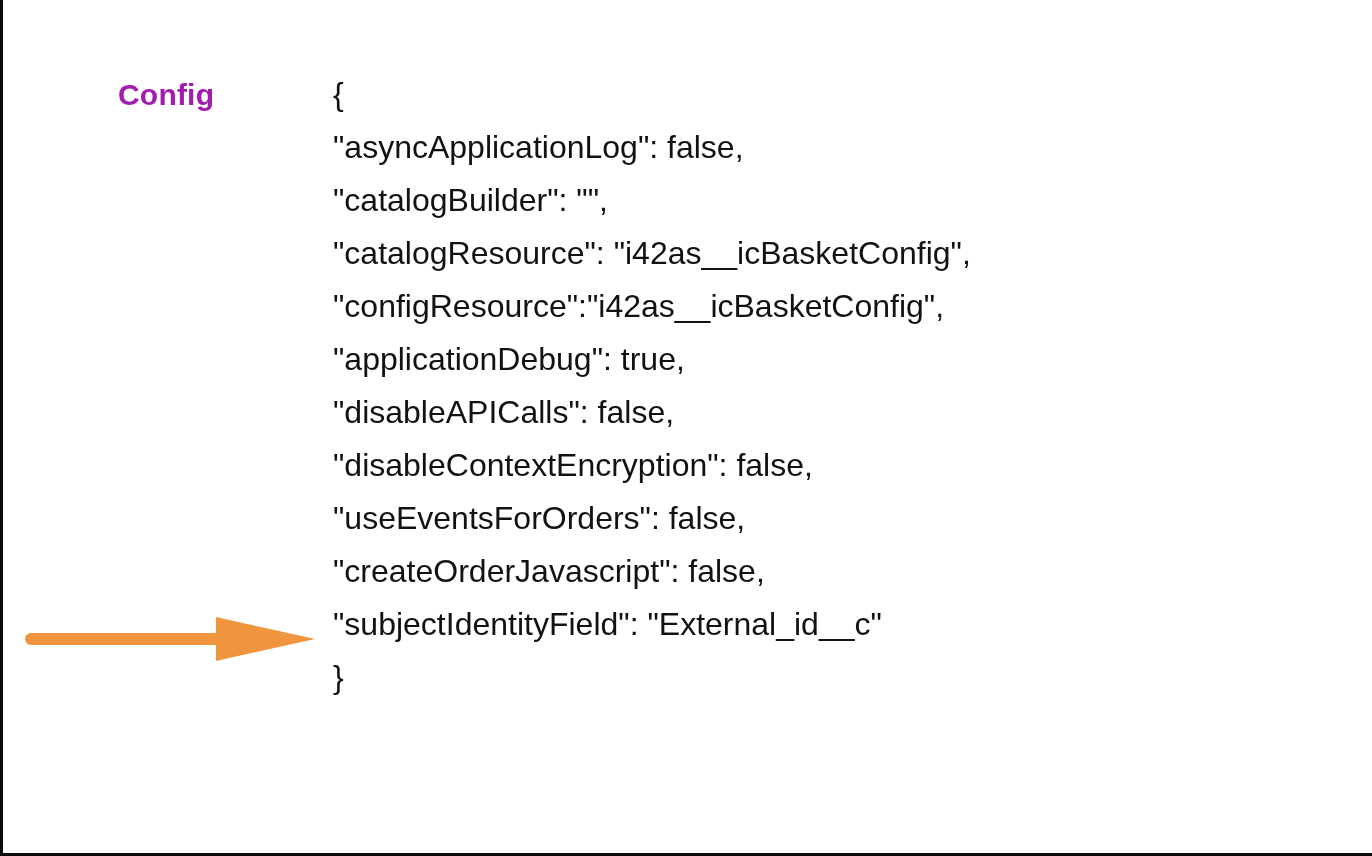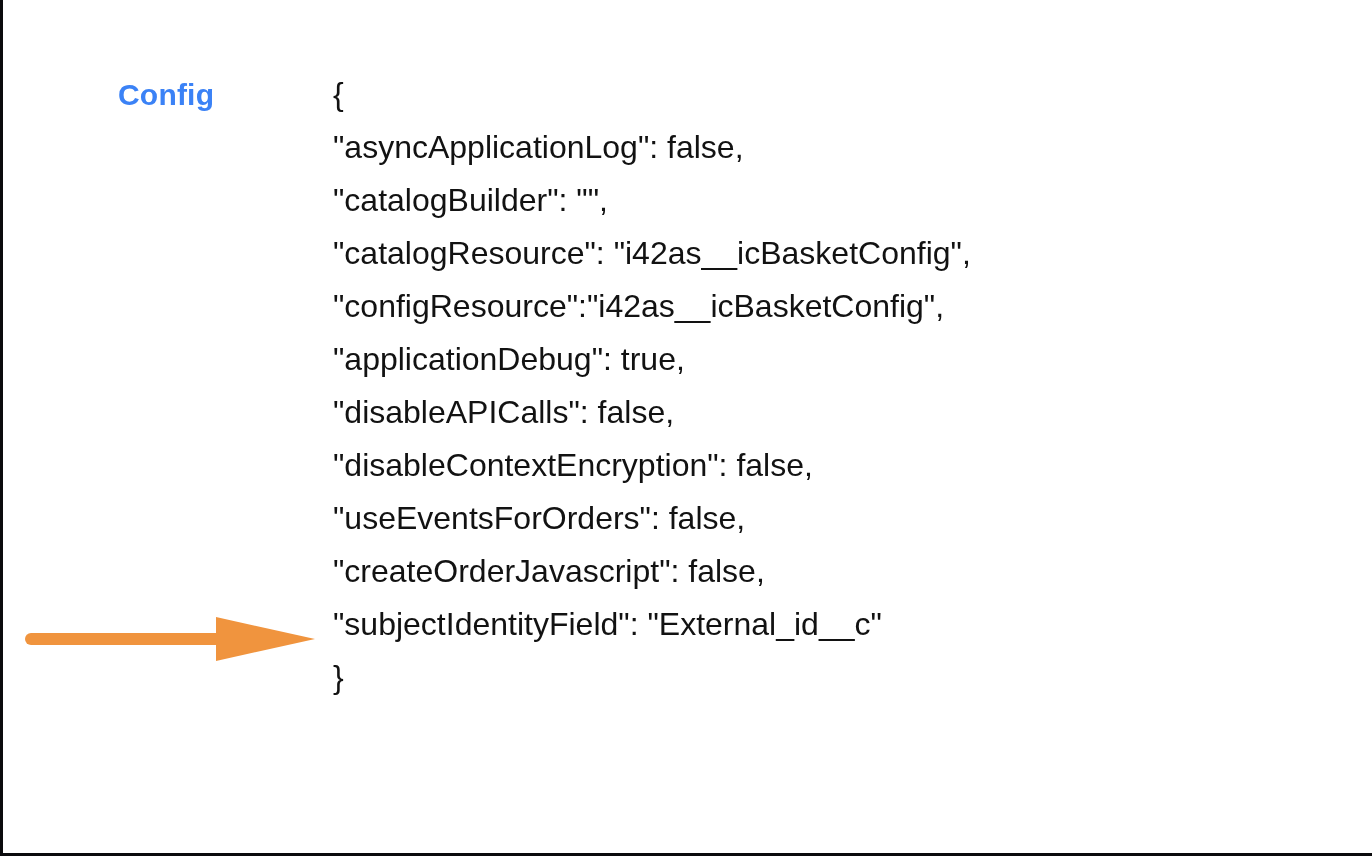--- a/index.html
+++ b/index.html
@@ -47,21 +47,21 @@
     top: 616px;
     width: 294px;
     height: 46px;
   }
 </style>
 </head>
 <body>
 
 <div class="page">
 
-  <div class="config-label" style="color: #3b82f6;">Config</div>
+  <div class="config-label" style="color: #a21caf;">Config</div>
 
   <pre class="json-block" style="color: rgb(18, 18, 18);"><span class="json-line">{</span><span class="json-line">"asyncApplicationLog": false,</span><span class="json-line">"catalogBuilder": "",</span><span class="json-line">"catalogResource": "i42as__icBasketConfig",</span><span class="json-line">"configResource":"i42as__icBasketConfig",</span><span class="json-line">"applicationDebug": true,</span><span class="json-line">"disableAPICalls": false,</span><span class="json-line">"disableContextEncryption": false,</span><span class="json-line">"useEventsForOrders": false,</span><span class="json-line">"createOrderJavascript": false,</span><span class="json-line">"subjectIdentityField": "External_id__c"</span><span class="json-line">}</span></pre>
 
   <svg class="annotation-arrow" viewBox="0 0 294 46" xmlns="http://www.w3.org/2000/svg" aria-hidden="true">
     <line x1="8" y1="23" x2="196" y2="23" stroke="#f0943e" stroke-width="12" stroke-linecap="round"></line>
     <polygon points="193,1 193,45 292,23" fill="#f0943e"></polygon>
   </svg>
 
 </div>
 

